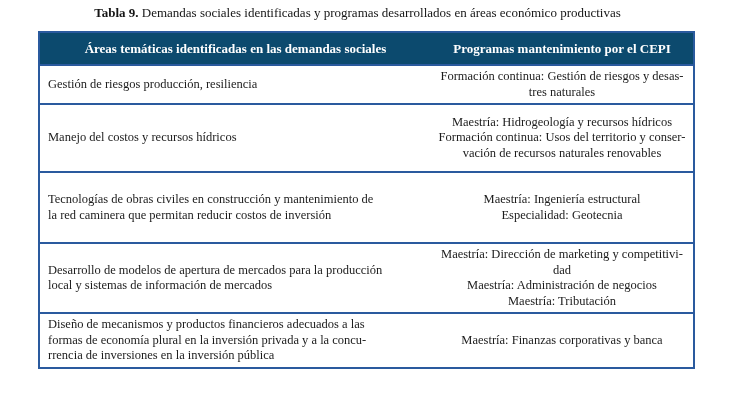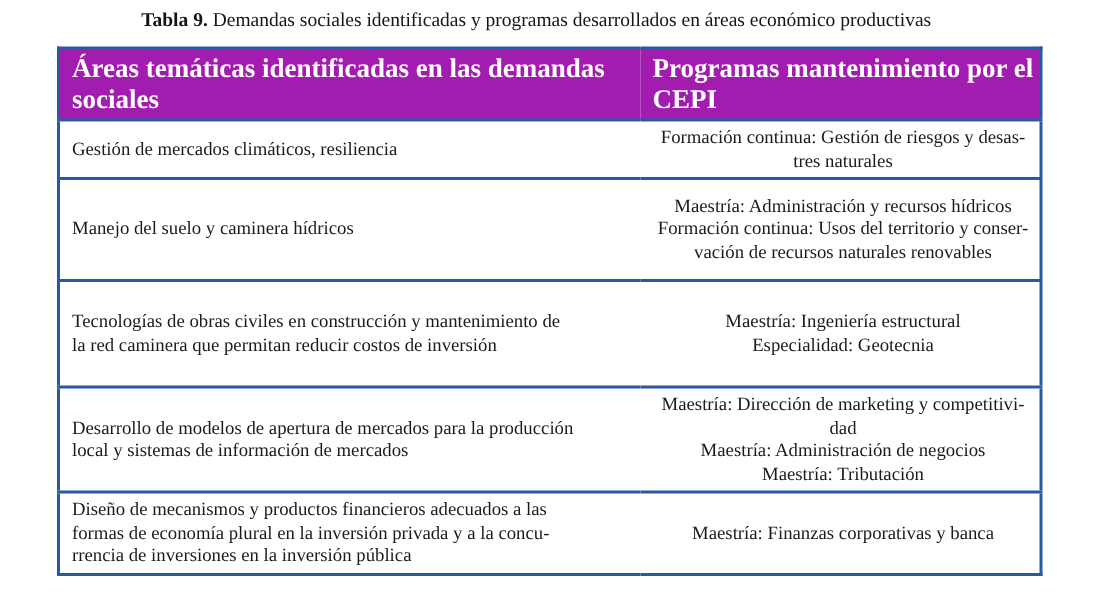--- a/index.html
+++ b/index.html
@@ -32,25 +32,25 @@
     top: 27px;
     width: 655px;
     border-collapse: collapse;
     table-layout: fixed;
     border: 2px solid #2a5a9e;
     font-size: 12.5px;
   }
   col.c-left  { width: 388px; }
   col.c-right { width: 267px; }
   thead th {
-    background: #a21caf;
+    background: #0c4a6e;
     color: #ffffff;
     font-weight: bold;
-    text-align: left;
-    font-size: 18px;
+    text-align: center;
+    font-size: 13px;
     height: 27px;
     padding: 2px 4px 2px 8px;
     vertical-align: middle;
     border-bottom: 2px solid #2a5a9e;
   }
   tbody td {
     vertical-align: middle;
     padding: 3px 6px 3px 8px;
     line-height: 15.5px;
     white-space: pre-line;
@@ -80,27 +80,27 @@
       <col class="c-right">
     </colgroup>
     <thead>
       <tr>
         <th>Áreas temáticas identificadas en las demandas sociales</th>
         <th>Programas mantenimiento por el CEPI</th>
       </tr>
     </thead>
     <tbody>
       <tr class="r1">
-        <td class="left-cell">Gestión de mercados climáticos, resiliencia</td>
+        <td class="left-cell">Gestión de riesgos producción, resiliencia</td>
         <td class="right-cell">Formación continua: Gestión de riesgos y desas-
 tres naturales</td>
       </tr>
       <tr class="r2">
-        <td class="left-cell">Manejo del suelo y caminera hídricos</td>
-        <td class="right-cell">Maestría: Administración y recursos hídricos
+        <td class="left-cell">Manejo del costos y recursos hídricos</td>
+        <td class="right-cell">Maestría: Hidrogeología y recursos hídricos
 Formación continua: Usos del territorio y conser-
 vación de recursos naturales renovables</td>
       </tr>
       <tr class="r3">
         <td class="left-cell">Tecnologías de obras civiles en construcción y mantenimiento de
 la red caminera que permitan reducir costos de inversión</td>
         <td class="right-cell">Maestría: Ingeniería estructural
 Especialidad: Geotecnia</td>
       </tr>
       <tr class="r4">

